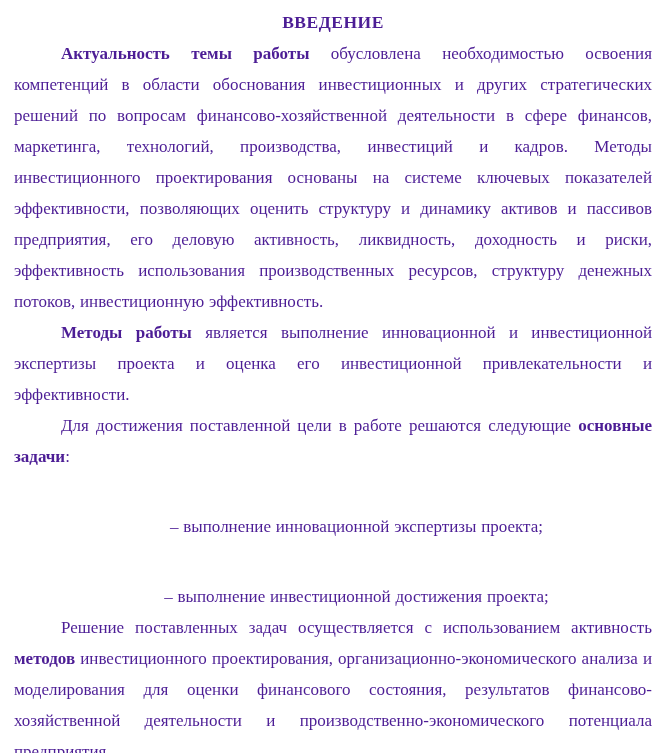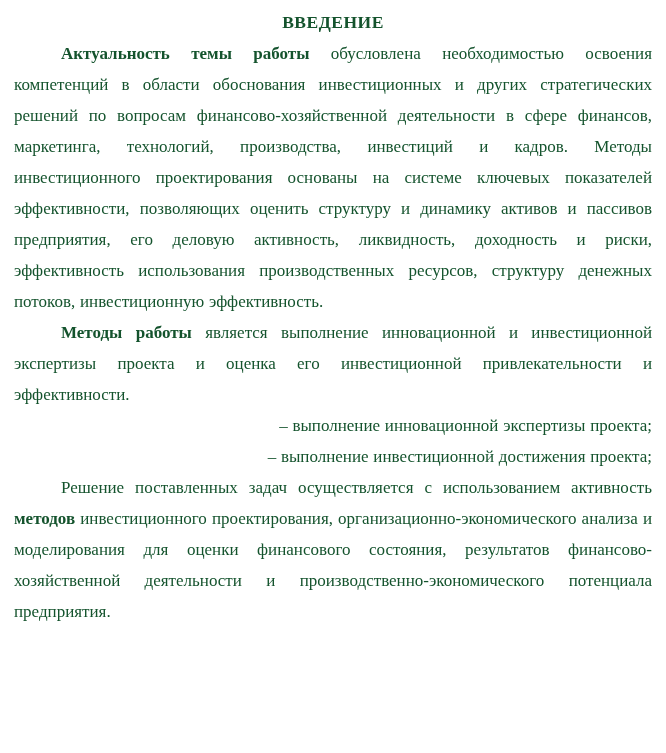--- a/index.html
+++ b/index.html
@@ -6,21 +6,21 @@
     margin: 0;
     padding: 0;
     background: #ffffff;
   }
   .page {
     width: 666px;
     height: 753px;
     box-sizing: border-box;
     padding: 7px 14px 0 14px;
     background: #ffffff;
-    color: #14532d;
+    color: #4c1d95;
     font-family: "Liberation Serif", "DejaVu Serif", serif;
     font-size: 17px;
     line-height: 31px;
     overflow: hidden;
   }
   .doc-title {
     margin: 0;
     font-size: 17.5px;
     font-weight: bold;
     text-align: center;
@@ -29,32 +29,34 @@
   }
   .para {
     margin: 0;
     text-align: justify;
     text-indent: 47px;
     hyphens: auto;
     -webkit-hyphens: auto;
     word-spacing: 0.5px;
   }
   .para.list-item {
-    text-align: right;
+    text-align: center;
     hyphens: none;
+    margin-top: 39px;
   }
   .para b {
     font-weight: bold;
   }
 </style>
 </head>
 <body>
 
 <div class="page">
   <h1 class="doc-title">ВВЕДЕНИЕ</h1>
   <div>
       <p class="para"><b>Актуальность темы работы</b><span> обусловлена необходимостью освоения компетенций в области обоснования инвестиционных и других стратегических решений по вопросам финансово-хозяйственной деятельности в сфере финансов, маркетинга, технологий, производства, инвестиций и кадров. Методы инвестиционного проектирования основаны на системе ключевых показателей эффективности, позволяющих оценить структуру и динамику активов и пассивов предприятия, его деловую активность, ликвидность, доходность и риски, эффективность использования производственных ресурсов, структуру денежных потоков, инвестиционную эффективность.</span></p>
       <p class="para"><b>Методы работы</b><span> является выполнение инновационной и инвестиционной экспертизы проекта и оценка его инвестиционной привлекательности и эффективности.</span></p>
+      <p class="para"><span>Для достижения поставленной цели в работе решаются следующие </span><b>основные задачи</b><span>:</span></p>
       <p class="para list-item"><span>– выполнение инновационной экспертизы проекта;</span></p>
       <p class="para list-item"><span>– выполнение инвестиционной достижения проекта;</span></p>
       <p class="para"><span>Решение поставленных задач осуществляется с использованием активность </span><b>методов</b><span> инвестиционного проектирования, организационно-экономического анализа и моделирования для оценки финансового состояния, результатов финансово-хозяйственной деятельности и производственно-экономического потенциала предприятия.</span></p>
     </div>
 </div>
 
 </body></html>

